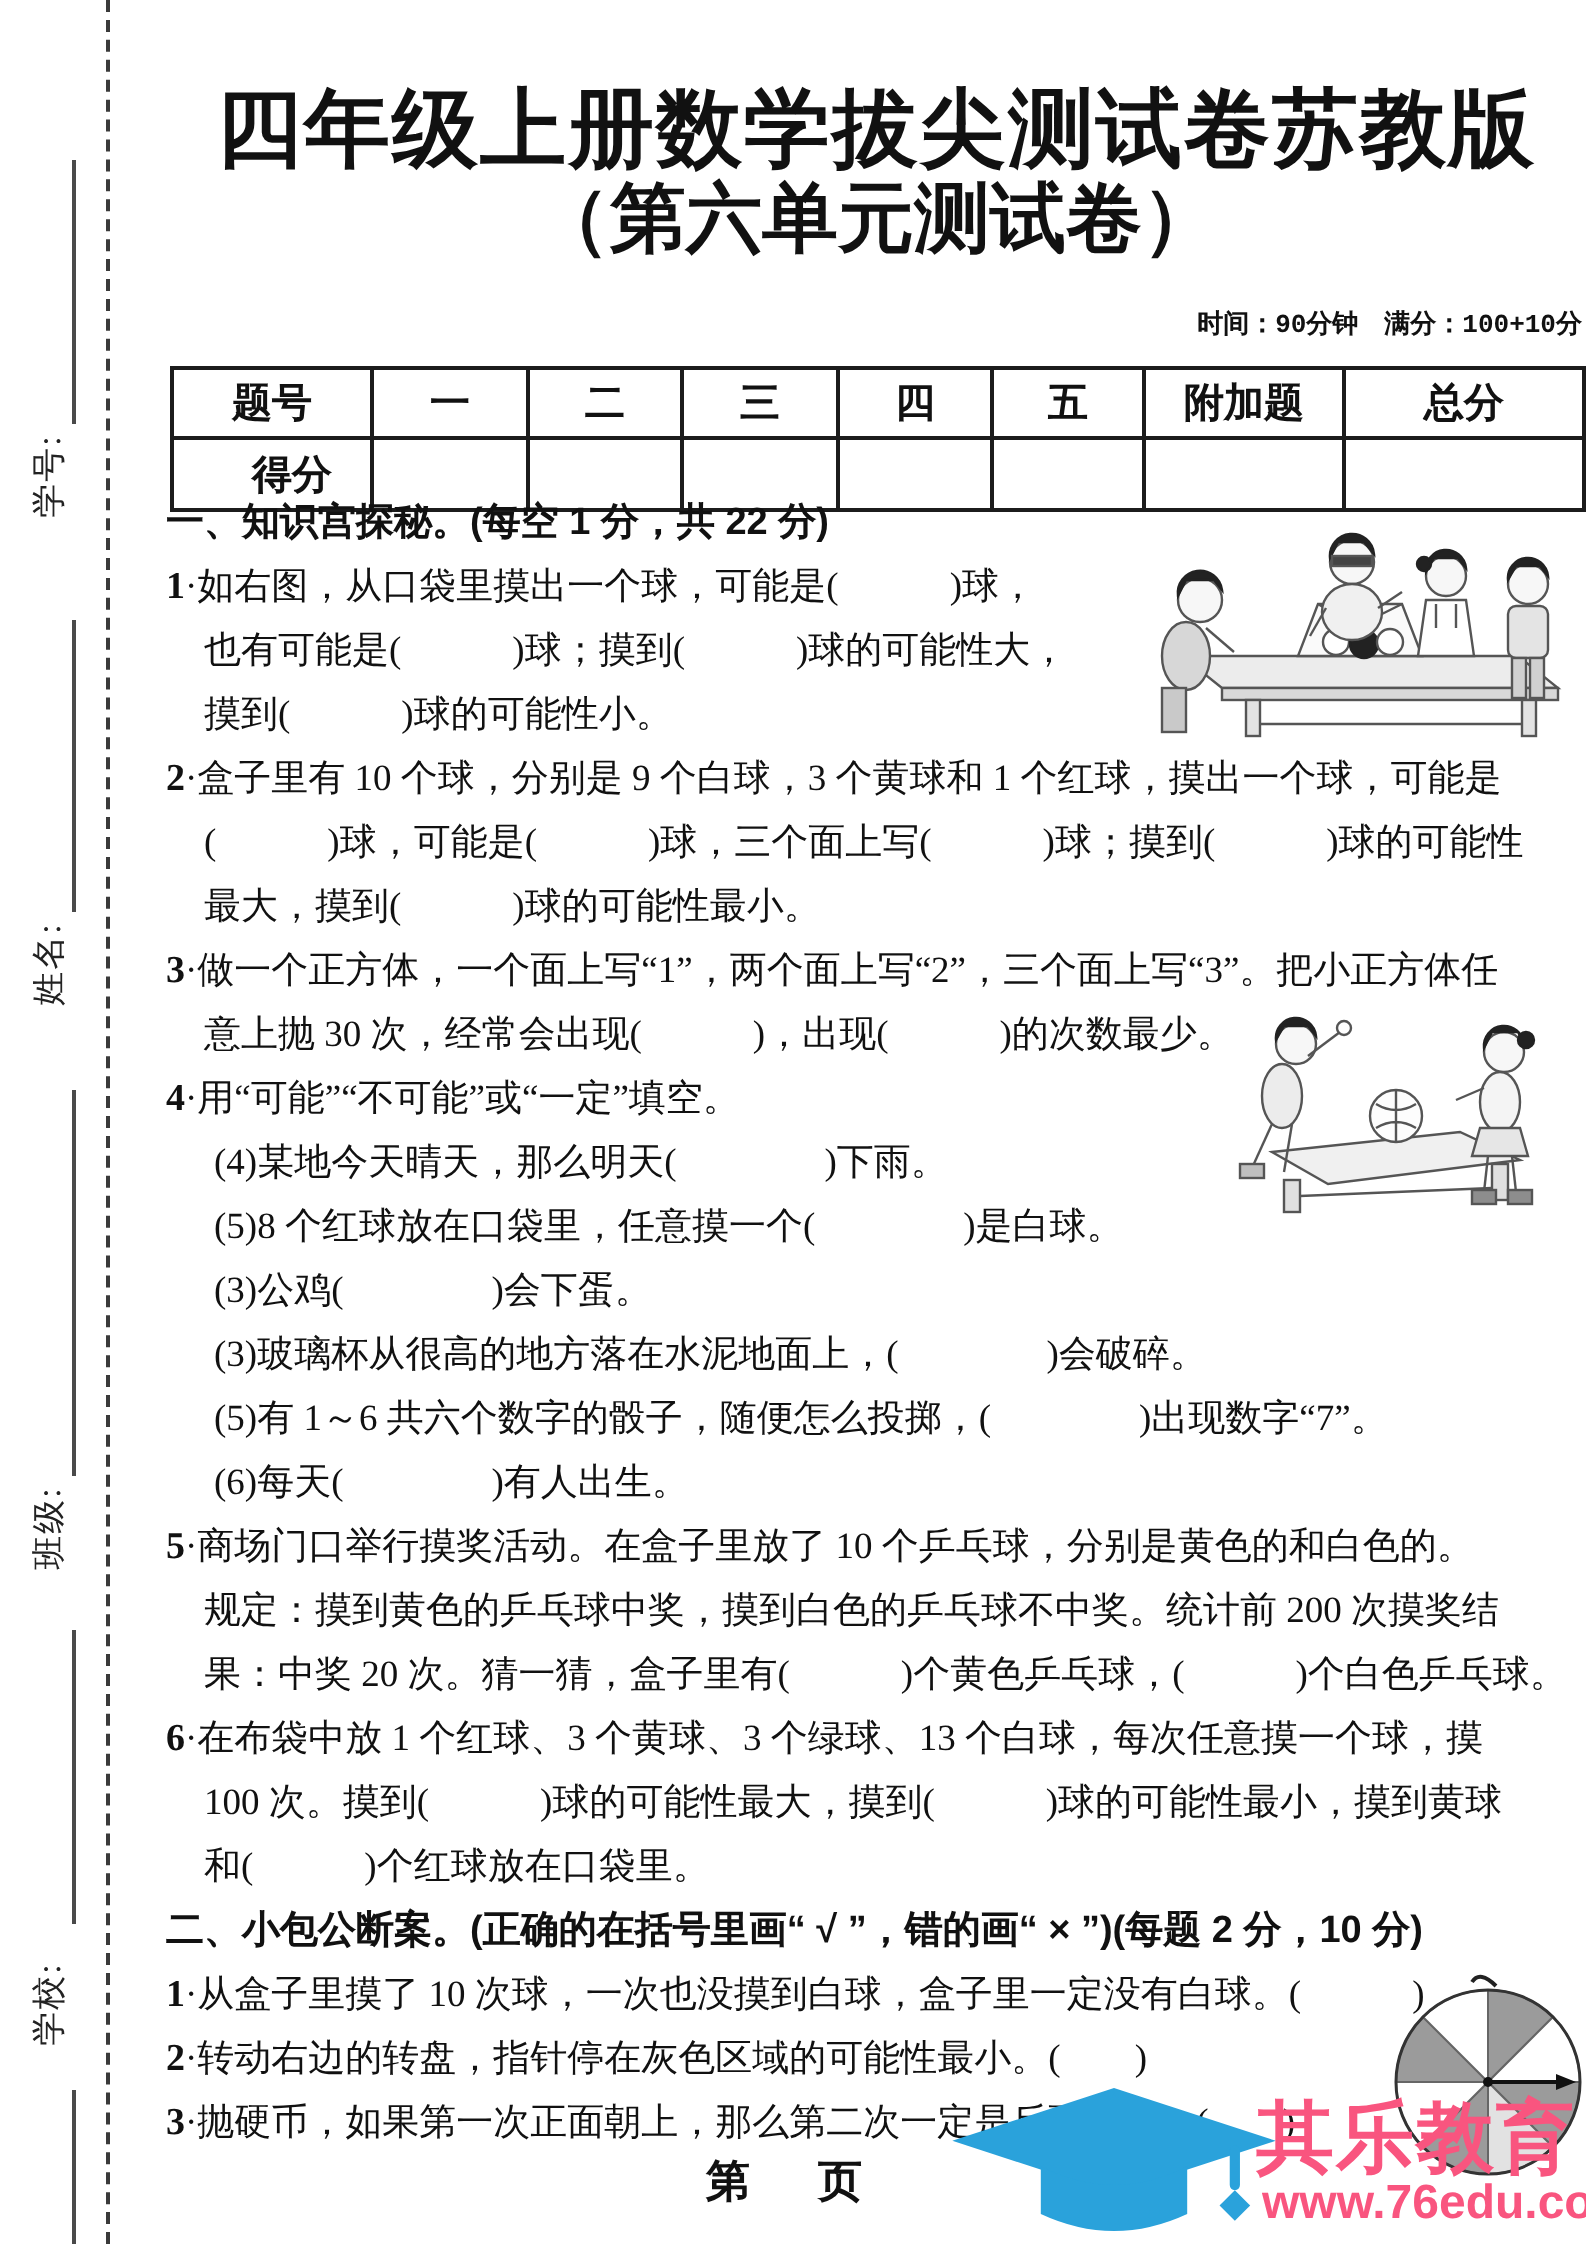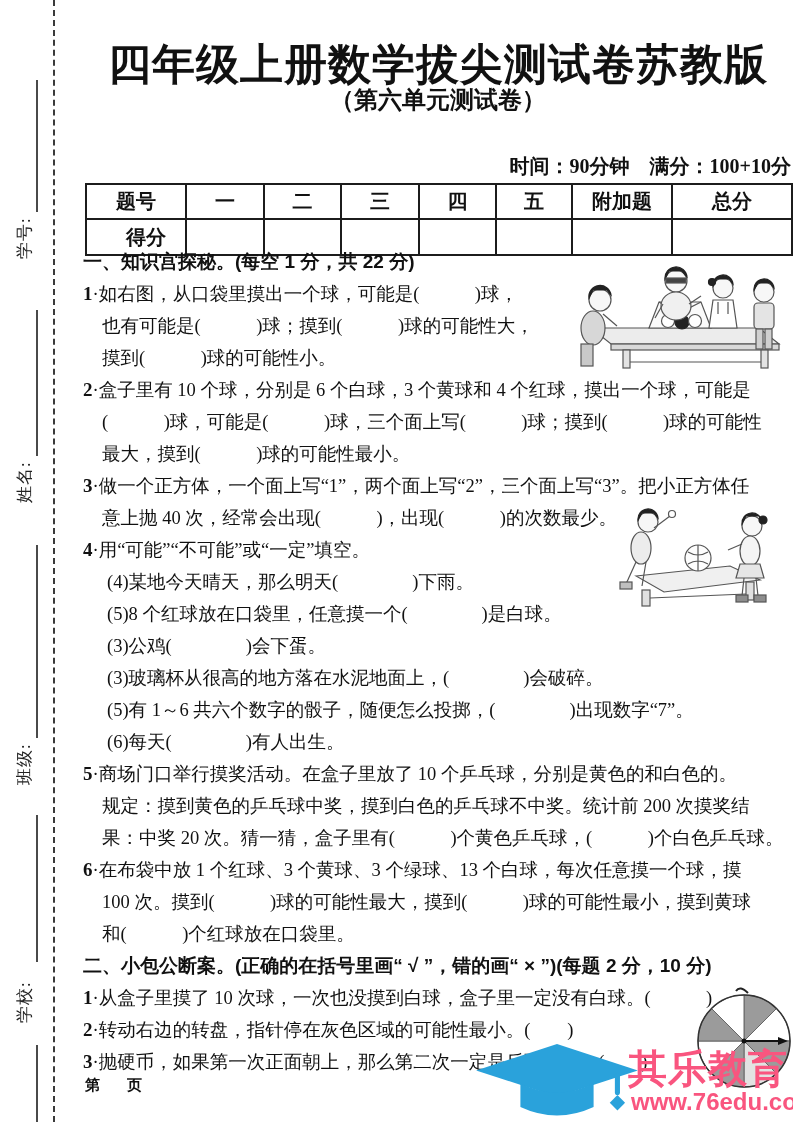--- a/index.html
+++ b/index.html
@@ -7,42 +7,42 @@
         font-family:"Liberation Serif","DejaVu Serif",serif;color:#111;}
   
   .seal-dash{position:absolute;left:53px;top:0;height:1122px;width:0;border-left:2.2px dashed #3a3a3a;}
   .fill-line{position:absolute;left:36px;width:2px;background:#4a4a4a;}
   .seal-label{position:absolute;left:2px;width:44px;height:52px;display:flex;align-items:center;justify-content:center;
               transform:rotate(-90deg);font-size:17px;color:#222;letter-spacing:1px;white-space:nowrap;}
   
   .title{position:absolute;top:20px;left:85px;width:706px;text-align:center;
          font-family:"Liberation Sans","DejaVu Sans",sans-serif;font-weight:bold;font-size:43px;letter-spacing:1px;margin-top:16px;}
   .subtitle{position:absolute;top:84px;left:85px;width:706px;text-align:center;
-         font-family:"Liberation Sans","DejaVu Sans",sans-serif;font-weight:bold;font-size:24px;}
+         font-family:"Liberation Sans","DejaVu Sans",sans-serif;font-weight:bold;font-size:38px;}
   .meta{position:absolute;top:153px;left:85px;width:706px;text-align:right;
-         font-family:Liberation Serif, serif;font-weight:600;font-size:20px;}
+         font-family:Liberation Mono, monospace;font-weight:600;font-size:13px;}
   
   table.score{position:absolute;top:183px;left:85px;width:706px;border-collapse:collapse;table-layout:fixed;
          font-family:"Liberation Sans","DejaVu Sans",sans-serif;font-weight:bold;font-size:20px;}
   table.score td{border:2px solid #1c1c1c;text-align:center;padding:0;margin-top:16px;}
   table.score tr.hd td{height:33px;}
   table.score tr.sc td{height:34px;padding-left:20px;}
   table.score td.lbl{text-align:center;}
   
   .content{position:absolute;top:246px;left:83px;width:712px;}
   .line{font-size:18.5px;line-height:32px;white-space:nowrap;}
   .line .qn{font-weight:bold;font-size:19px;}
   .h{font-family:"Liberation Sans","DejaVu Sans",sans-serif;font-weight:bold;font-size:19px;}
   .ind1{padding-left:19px;}
   .ind2{padding-left:24px;}
   
   .fig{position:absolute;}
   
-  .pagefoot{position:absolute;top:1076px;left:85px;width:620px;text-align:left;
-         font-family:"Liberation Sans","DejaVu Sans",sans-serif;font-weight:600;font-size:15px;letter-spacing:6px;}
+  .pagefoot{position:absolute;top:1076px;left:85px;width:620px;text-align:center;
+         font-family:"Liberation Sans","DejaVu Sans",sans-serif;font-weight:600;font-size:22px;letter-spacing:6px;}
   
   .logo{position:absolute;left:476px;top:1042px;width:305px;height:80px;}
   .logo .brand{position:absolute;left:152px;top:0px;font-family:"Liberation Sans","DejaVu Sans",sans-serif;
          font-weight:900;font-size:39px;color:#f9557f;letter-spacing:1px;white-space:nowrap;}
   .logo .site{position:absolute;left:155px;top:46px;font-family:"Liberation Sans","DejaVu Sans",sans-serif;
          font-weight:bold;font-size:24px;color:#f9557f;white-space:nowrap;}
 </style>
 </head>
 <body>
 
@@ -98,26 +98,26 @@
   </tbody>
     </table>
 
   <div class="content">
     <div class="line h">一、知识宫探秘。(每空 1 分，共 22 分)</div>
 
     <div class="line"><span class="qn">1</span><span>·如右图，从口袋里摸出一个球，可能是(　　　)球，</span></div>
     <div class="line ind1"><span>也有可能是(　　　)球；摸到(　　　)球的可能性大，</span></div>
     <div class="line ind1"><span>摸到(　　　)球的可能性小。</span></div>
 
-    <div class="line"><span class="qn">2</span><span>·盒子里有 10 个球，分别是 6 个白球，3 个黄球和 4 个红球，摸出一个球，可能是</span></div>
+    <div class="line"><span class="qn">2</span><span>·盒子里有 10 个球，分别是 9 个白球，3 个黄球和 1 个红球，摸出一个球，可能是</span></div>
     <div class="line ind1"><span>(　　　)球，可能是(　　　)球，三个面上写(　　　)球；摸到(　　　)球的可能性</span></div>
     <div class="line ind1"><span>最大，摸到(　　　)球的可能性最小。</span></div>
 
     <div class="line"><span class="qn">3</span><span>·做一个正方体，一个面上写“1”，两个面上写“2”，三个面上写“3”。把小正方体任</span></div>
-    <div class="line ind1"><span>意上抛 40 次，经常会出现(　　　)，出现(　　　)的次数最少。</span></div>
+    <div class="line ind1"><span>意上抛 30 次，经常会出现(　　　)，出现(　　　)的次数最少。</span></div>
 
     <div class="line"><span class="qn">4</span><span>·用“可能”“不可能”或“一定”填空。</span></div>
     <div class="line ind2"><span>(4)某地今天晴天，那么明天(　　　　)下雨。</span></div>
     <div class="line ind2"><span>(5)8 个红球放在口袋里，任意摸一个(　　　　)是白球。</span></div>
     <div class="line ind2"><span>(3)公鸡(　　　　)会下蛋。</span></div>
     <div class="line ind2"><span>(3)玻璃杯从很高的地方落在水泥地面上，(　　　　)会破碎。</span></div>
     <div class="line ind2"><span>(5)有 1～6 共六个数字的骰子，随便怎么投掷，(　　　　)出现数字“7”。</span></div>
     <div class="line ind2"><span>(6)每天(　　　　)有人出生。</span></div>
 
     <div class="line"><span class="qn">5</span><span>·商场门口举行摸奖活动。在盒子里放了 10 个乒乓球，分别是黄色的和白色的。</span></div>

